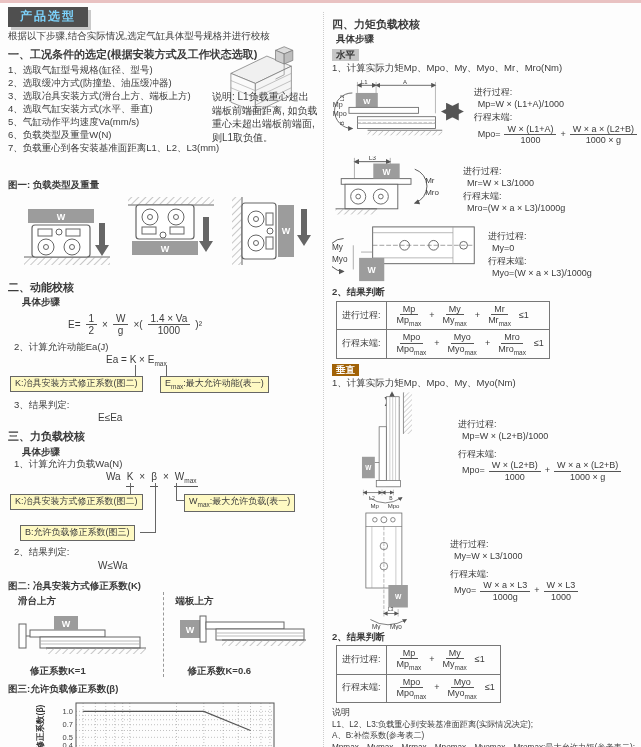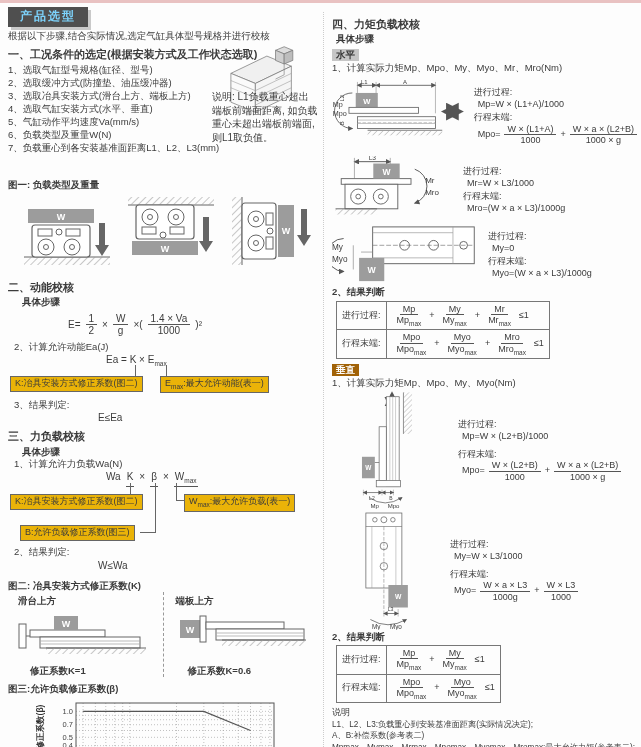--- a/index.html
+++ b/index.html
@@ -29,21 +29,21 @@
     position:absolute;left:204px;top:60px;width:106px;font-size:10px;line-height:1.35;
   }
   .iso{position:absolute;left:202px;top:16px;}
   .fig-title{font-weight:bold;margin-top:24px;white-space:nowrap;}
   .fig1-row{display:flex;gap:14px;margin:4px 0 0 14px;}
   .formula{margin:4px 0 4px 60px;font-size:10px;display:flex;align-items:center;gap:3px;}
   .frac{display:inline-flex;flex-direction:column;align-items:center;line-height:1.15;vertical-align:middle;margin:0 2px;}
   .frac .num{border-bottom:1px solid #555;padding:0 3px;}
   .frac .den{padding:0 3px;}
   sub.mx{font-size:6.5px;}
-  .callout{border:1px solid #666;padding:1px 4px;font-size:9px;position:absolute;background:#eab308;white-space:nowrap;}
+  .callout{border:1px solid #666;padding:1px 4px;font-size:9px;position:absolute;background:#fef9c3;white-space:nowrap;}
   .rel{position:relative;}
   .lead-v{position:absolute;border-left:1px solid #666;}
   .lead-l{position:absolute;border-left:1px solid #666;border-bottom:1px solid #666;}
   .lead-r{position:absolute;border-right:1px solid #666;border-bottom:1px solid #666;}
   .result{margin-left:90px;font-size:10px;}
   .fig2-row{display:flex;margin-left:8px;}
   .fig2-cell{width:148px;}
   .fig2-cell.right{border-left:1px dashed #999;padding-left:10px;}
   .fig2-lab{font-weight:bold;margin:3px 0 1px 2px;}
   .fig2-k{font-weight:bold;margin:1px 0 0 14px;}

